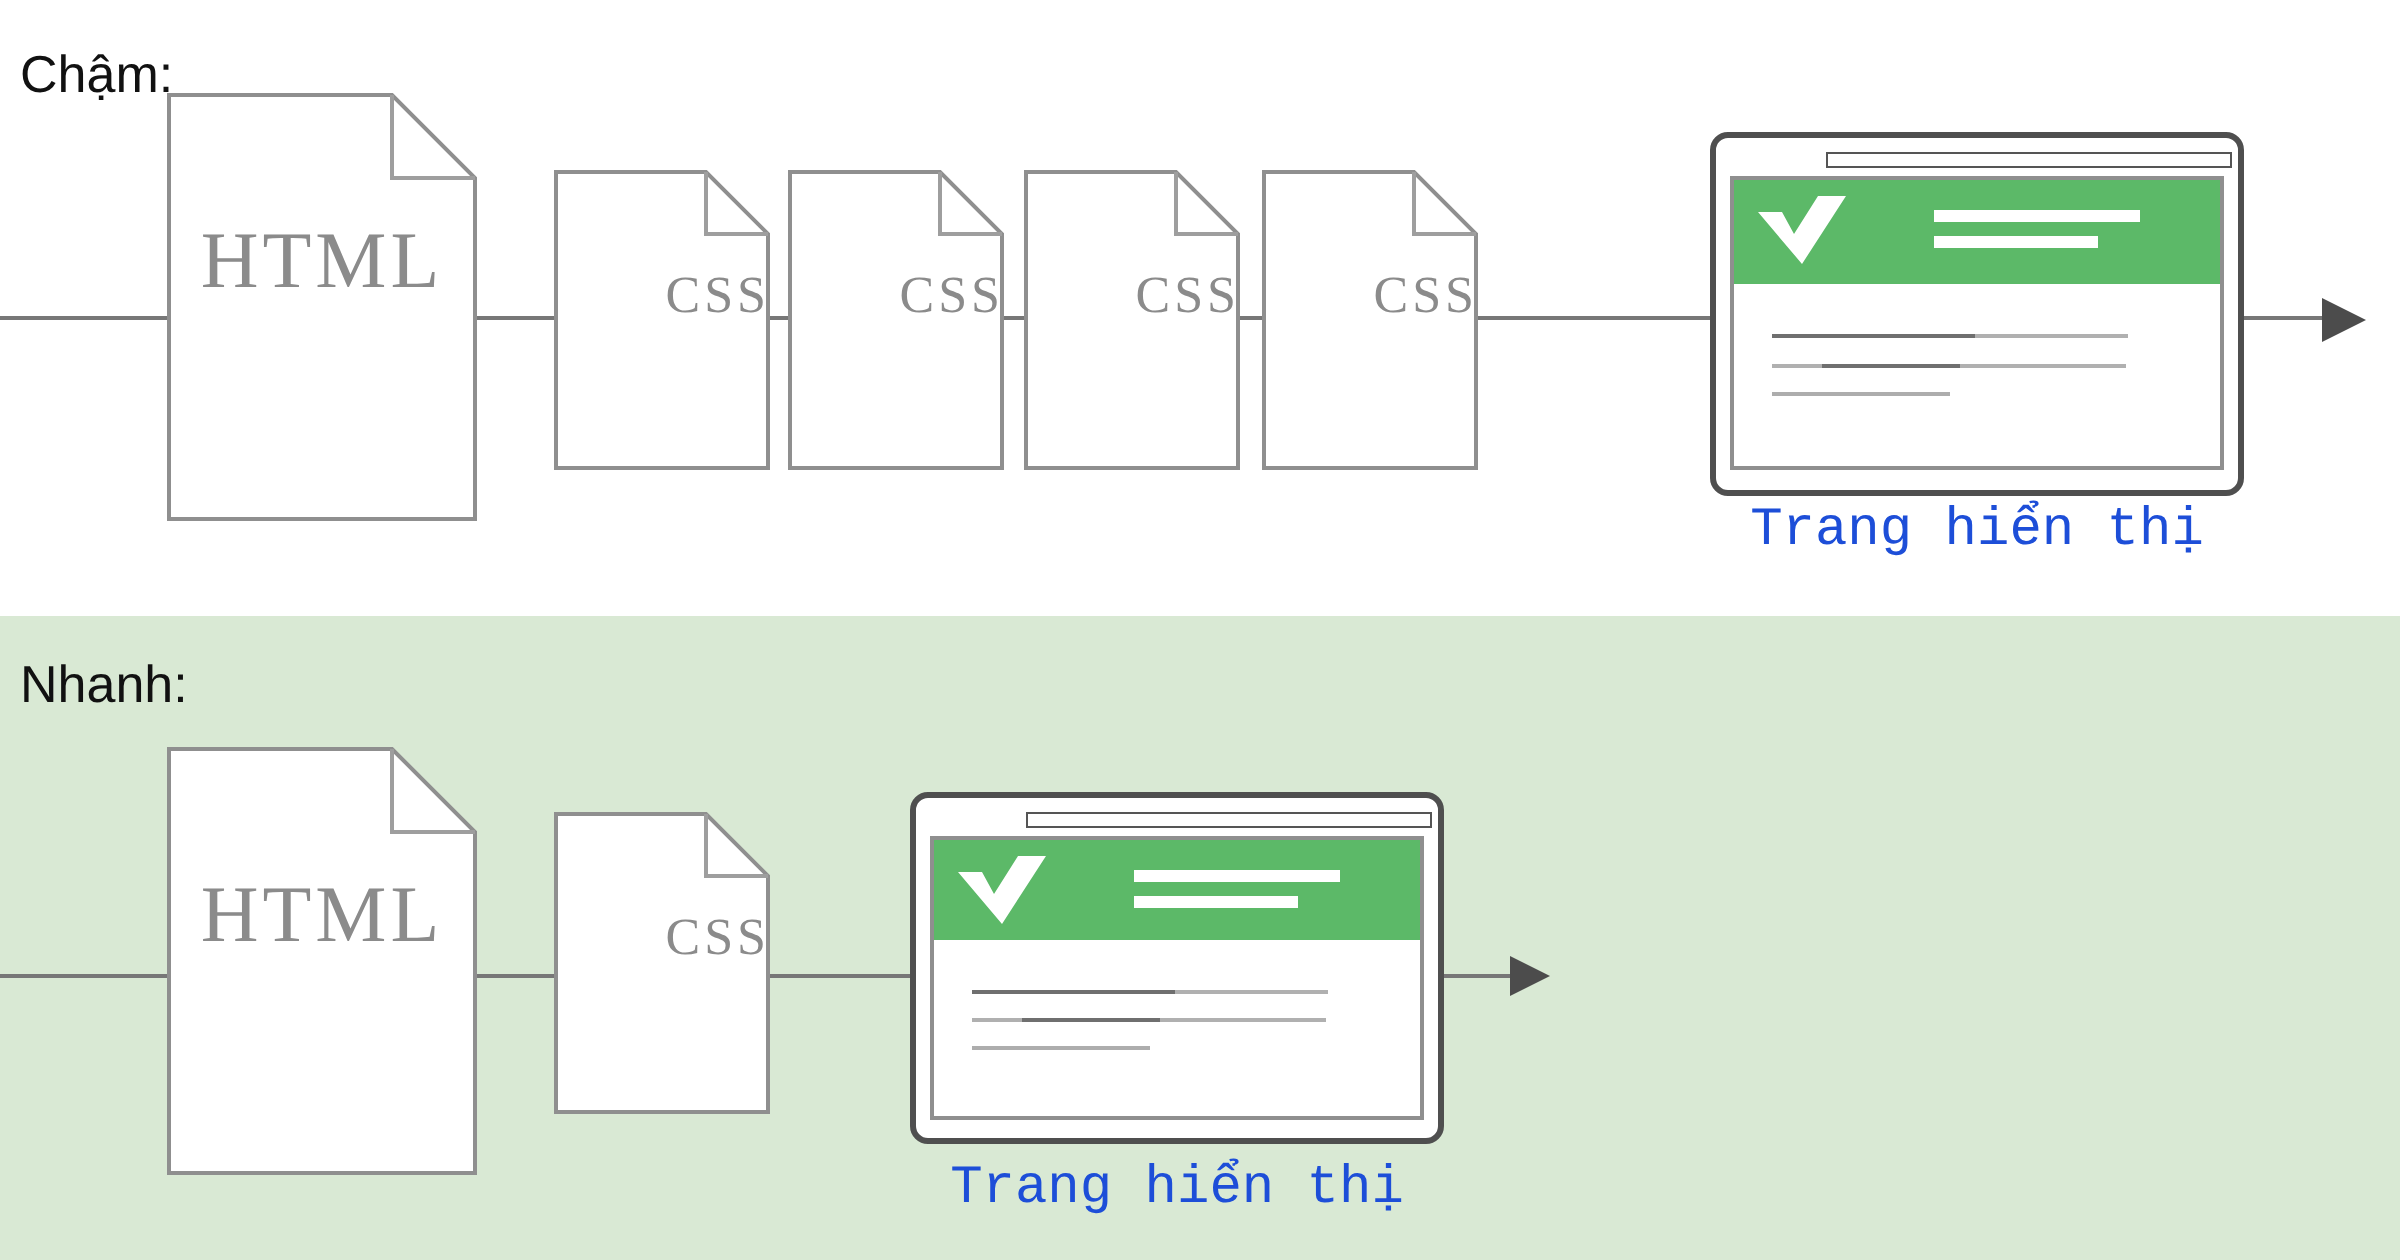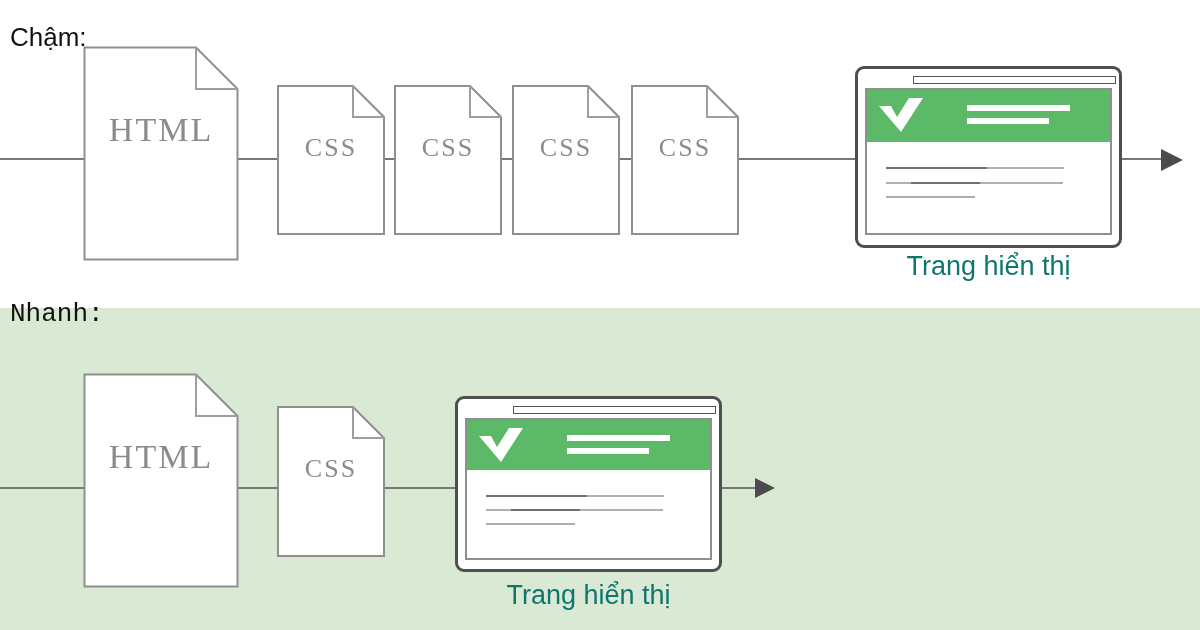--- a/index.html
+++ b/index.html
@@ -17,22 +17,22 @@
     width:0;height:0;border-top:11px solid transparent;border-bottom:11px solid transparent;
     border-left:22px solid #4c4c4c;
   }
   
   .doc{z-index:2;}
   .doc svg{position:absolute;left:0;top:0;width:100%;height:100%;}
   .doc-label{
     position:absolute;left:0;width:100%;text-align:center;
     font-family:"Liberation Serif",serif;color:#8b8b8b;letter-spacing:2px;
   }
-  .doc-label-lg{top:39%;transform:translateY(-50%);font-size:34px;}
-  .doc-label-sm{top:42%;transform:translateY(-50%);font-size:26px;}
+  .doc-label-lg{top:39%;transform:translateY(-50%);font-size:40px;}
+  .doc-label-sm{top:42%;transform:translateY(-50%);font-size:26px;text-align:right;}
   
   .browser{
     background:#ffffff;border:3px solid #4f4f4f;border-radius:9px;z-index:3;box-sizing:border-box;
   }
   .addr-bar{
     position:absolute;left:55px;top:7px;width:203px;height:8px;
     border:1.5px solid #555555;background:#fff;box-sizing:border-box;
   }
   .viewport{
     position:absolute;left:7px;right:7px;top:19px;border:2px solid #8f8f8f;background:#fff;
@@ -46,21 +46,21 @@
   .wline{position:absolute;height:6px;background:#ffffff;}
   .wline1{left:100px;top:15px;width:103px;}
   .wline2{left:100px;top:28px;width:82px;}
   .gline{position:absolute;height:2px;}
   .g1{left:19px;width:178px;background:linear-gradient(to right,#6f6f6f 0 57%,#b0b0b0 57% 100%);}
   .g2{left:19px;width:177px;background:linear-gradient(to right,#b0b0b0 0 14%,#6f6f6f 14% 53%,#b0b0b0 53% 100%);}
   .g3{left:19px;width:89px;background:#adadad;}
   .g1s{top:77px;} .g2s{top:92px;} .g3s{top:106px;}
   .g1f{top:75px;} .g2f{top:89px;} .g3f{top:103px;}
   .caption{
-    text-align:center;font-size:27px;color:#0f766e;
+    text-align:center;font-size:27px;color:#1d4ed8;font-family:Liberation Mono, monospace;
   }
   
   .fast-bg{left:0;top:308px;width:1200px;height:322px;background:#d9e9d4;z-index:0;}
 </style>
 </head>
 <body>
 
 <div id="canvas">
 
   <div class="abs fast-bg"></div>
@@ -121,21 +121,21 @@
         <div class="wline wline2"></div>
       </div>
       <div class="gline g1 g1s"></div>
       <div class="gline g2 g2s"></div>
       <div class="gline g3 g3s"></div>
     </div>
   </div>
 
   <div class="abs caption" style="left:855px;top:251px;width:267px;">Trang hiển thị</div>
 
-  <div class="abs section-label" style="left:10px;top:299px;z-index:2;font-family:Liberation Mono, monospace;">Nhanh:</div>
+  <div class="abs section-label" style="left:10px;top:327px;z-index:2;">Nhanh:</div>
 
   <div class="abs flow-line" style="left:0;top:487px;width:757px;z-index:1;"></div>
   <div class="abs arrowhead" style="left:755px;top:478px;z-index:1;border-top-width:10px;border-bottom-width:10px;border-left-width:20px;"></div>
 
   <div class="abs doc" style="left:83px;top:373px;width:156px;height:215px;">
     <svg viewBox="0 0 156 215">
       <path d="M1.5 1.5 L113 1.5 L154.5 43 L154.5 213.5 L1.5 213.5 Z" fill="#ffffff" stroke="#8f8f8f" stroke-width="2"></path>
       <path d="M113 1.5 L113 43 L154.5 43" fill="none" stroke="#9e9e9e" stroke-width="2"></path>
     </svg>
     <span class="doc-label doc-label-lg">HTML</span>

